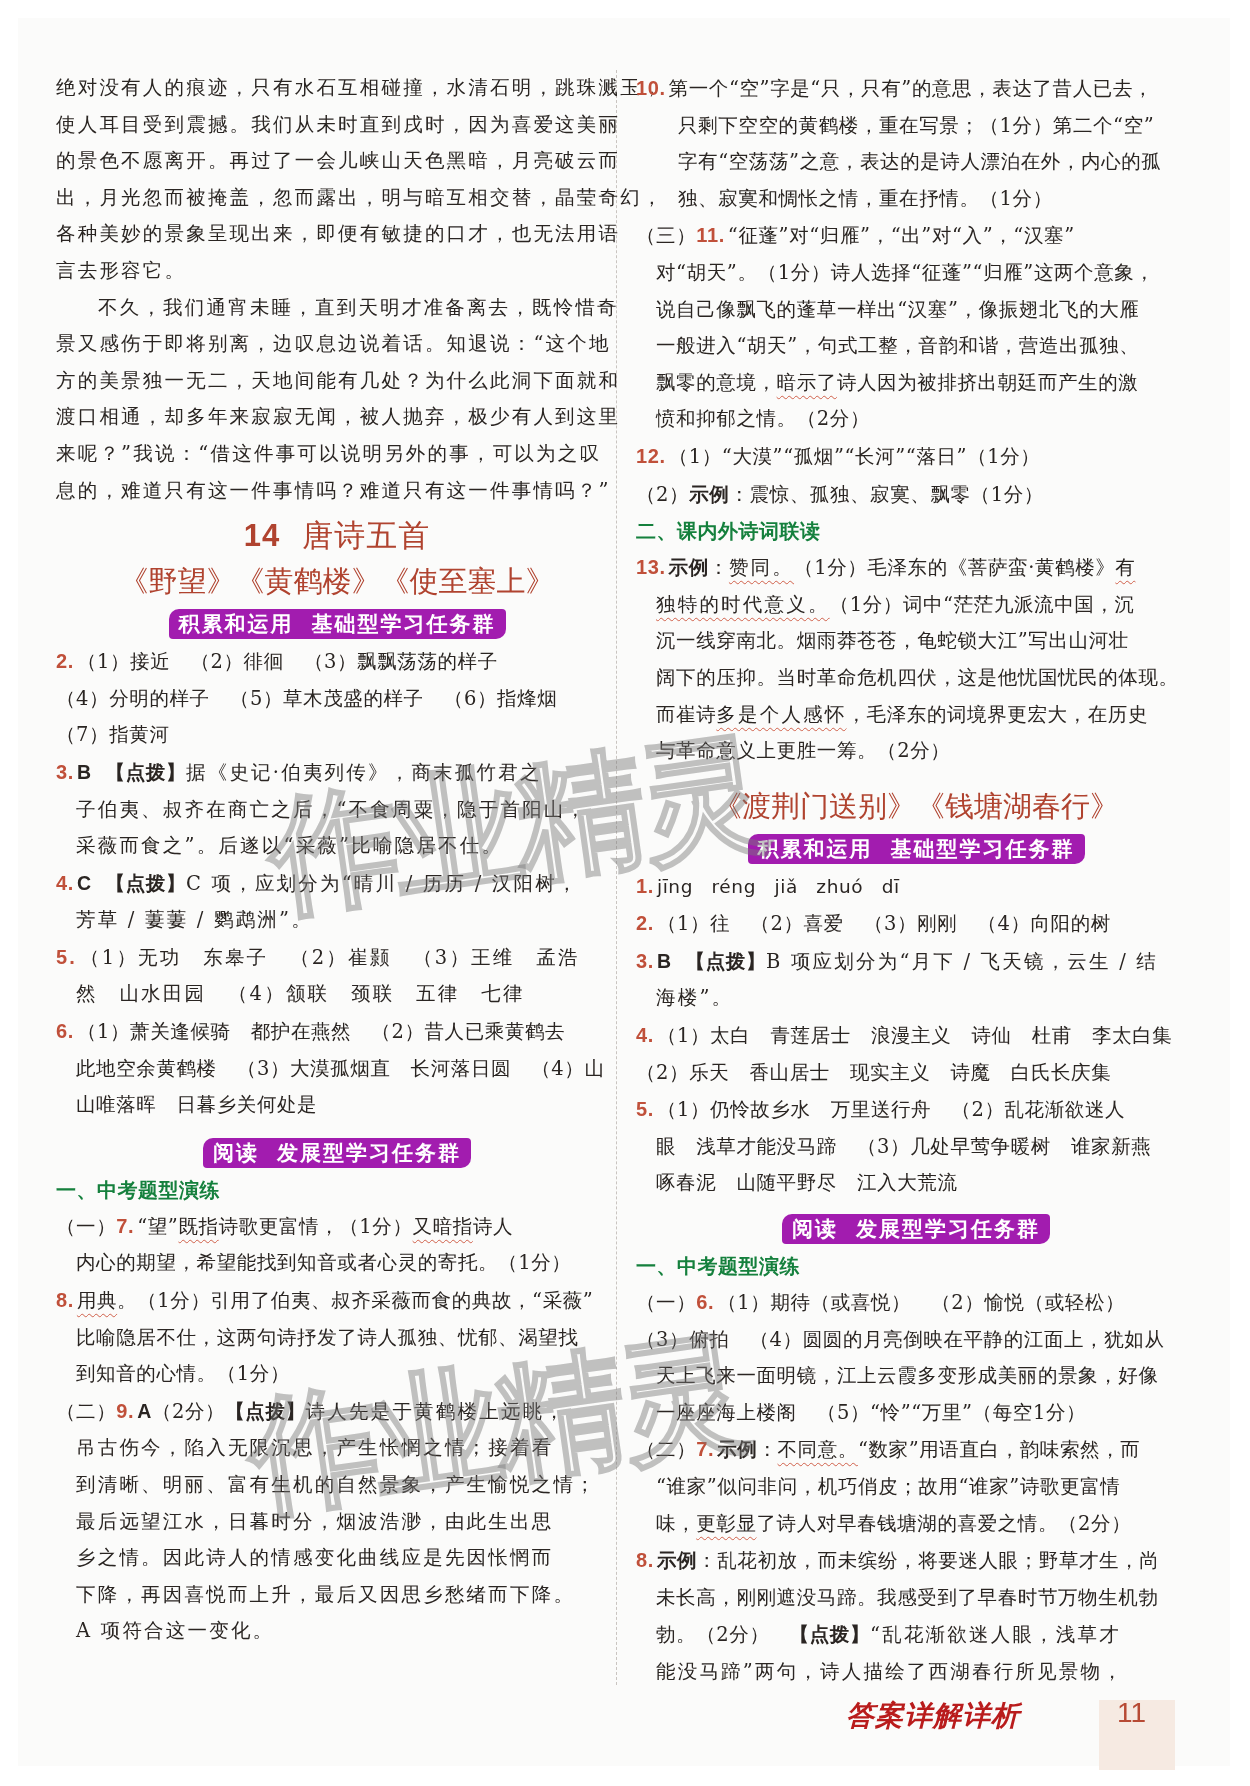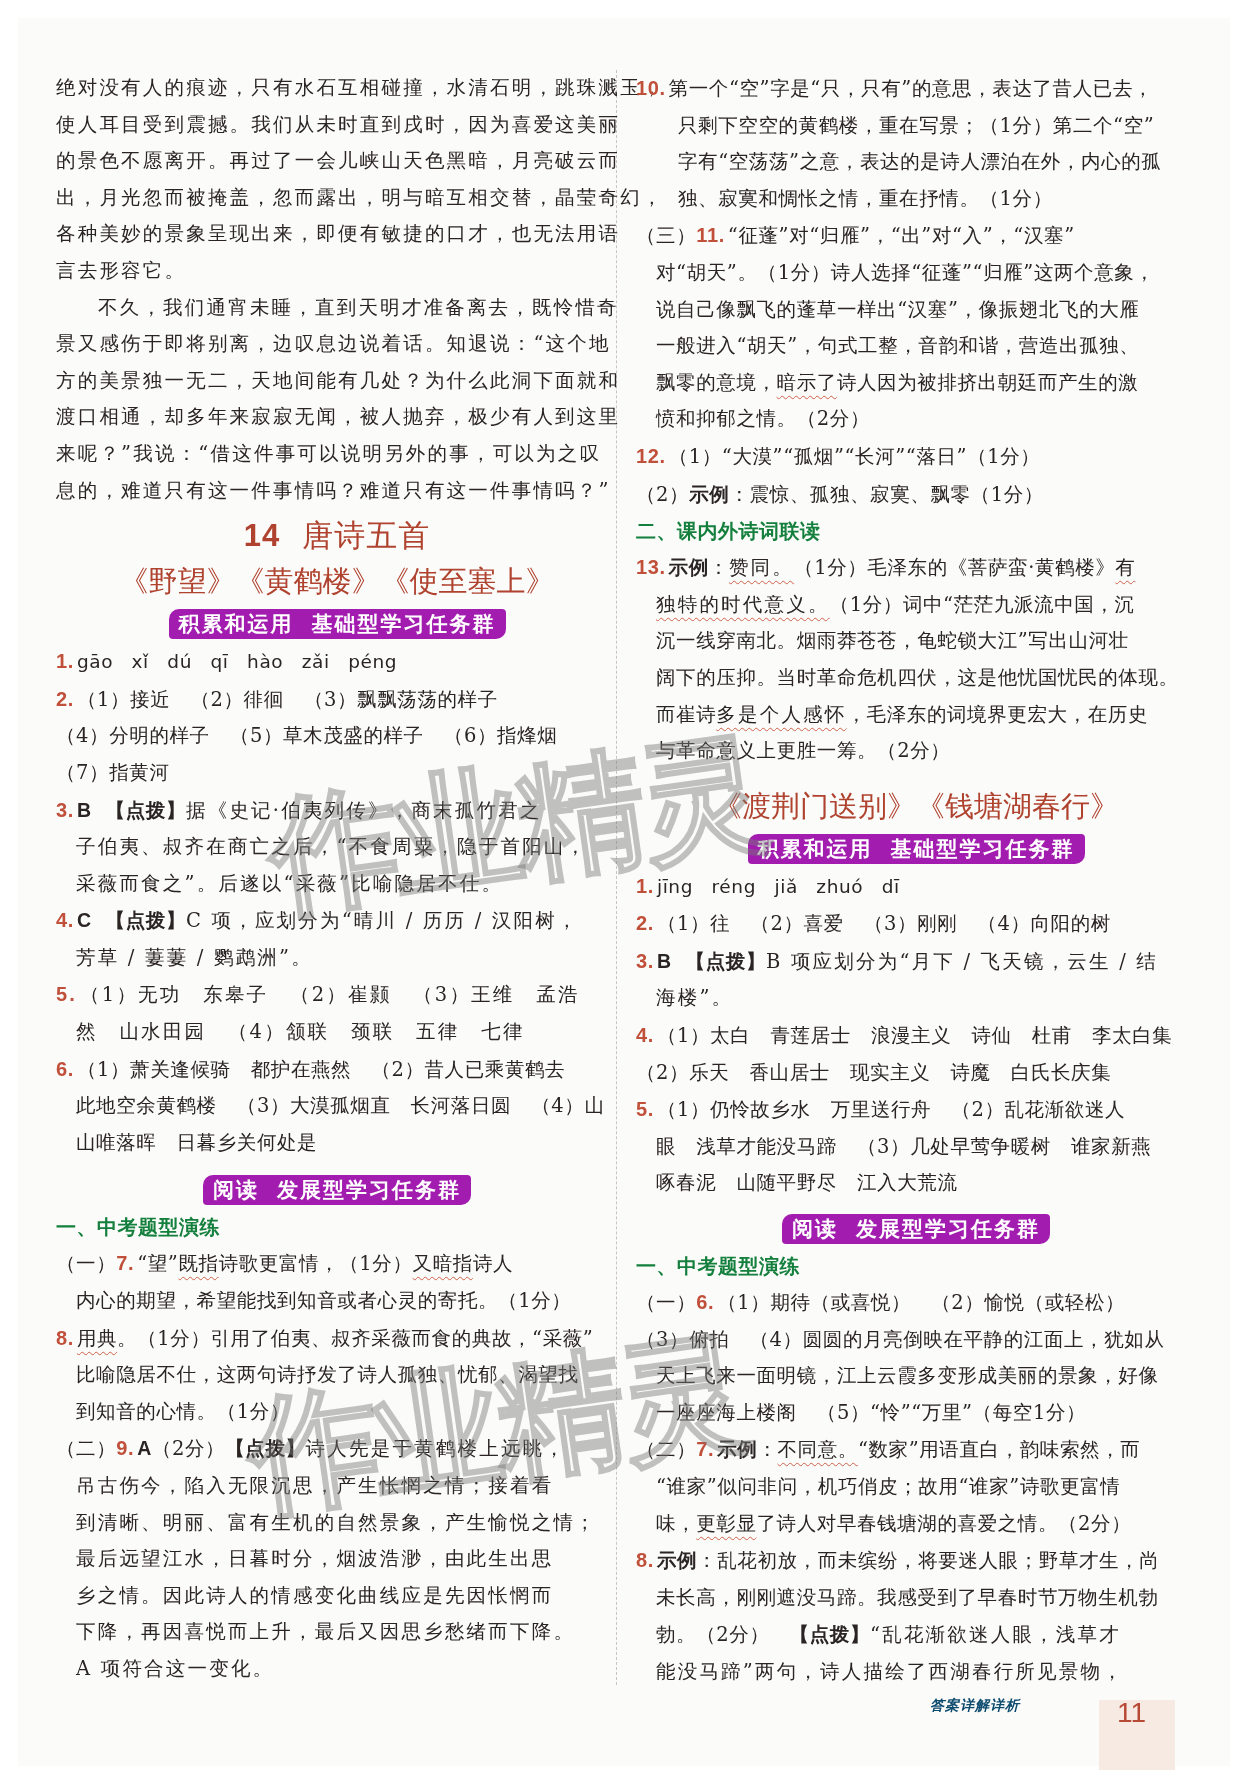--- a/index.html
+++ b/index.html
@@ -19,21 +19,21 @@
   .bold { font-weight: bold; font-family: "Liberation Sans", sans-serif; }
   .wavy { text-decoration: underline wavy #d0604a; text-underline-offset: 6px; text-decoration-thickness: 1px; }
   .lesson-title { text-align: center; color: #b0432f; font-family: "Liberation Sans", sans-serif; font-size: 31px; line-height: 46px; letter-spacing: 1px; margin-top: 4px; }
   .lesson-title .lnum { font-weight: bold; margin-right: 22px; }
   .poem-titles { text-align: center; color: #b0432f; font-family: "Liberation Sans", sans-serif; font-size: 29px; line-height: 44px; }
   .banner-wrap { text-align: center; margin: 6px 0 4px; }
   .banner { display: inline-block; background: #a21caf; color: #fff; font-family: "Liberation Sans", sans-serif; font-weight: bold; font-size: 21px; line-height: 30px; padding: 0 10px; border-radius: 10px 4px 10px 4px; letter-spacing: 2px; }
   .banner .gap { display: inline-block; width: 18px; }
   .sub-head { color: #15803d; font-family: "Liberation Sans", sans-serif; font-weight: bold; font-size: 20px; line-height: 36px; letter-spacing: 0.5px; }
   .pinyin { font-family: "DejaVu Sans", sans-serif; font-size: 18.5px; word-spacing: 12px; }
-  .footer { position: absolute; right: 230px; top: 1697px; color: #0c4a6e; font-family: "Liberation Sans", sans-serif; font-weight: bold; font-style: italic; font-size: 14px; letter-spacing: 1px; }
+  .footer { position: absolute; right: 230px; top: 1697px; color: #b91c1c; font-family: "Liberation Sans", sans-serif; font-weight: bold; font-style: italic; font-size: 28px; letter-spacing: 1px; }
   .page-num-box { position: absolute; left: 1099px; top: 1700px; width: 76px; height: 70px; background: #f6eae2; }
   .page-num { position: absolute; left: 1117px; top: 1697px; color: #b74a34; font-family: "Liberation Sans", sans-serif; font-size: 28px; font-weight: normal; }
   .watermark { position: absolute; font-family: "Liberation Sans", sans-serif; font-weight: bold; font-size: 130px; color: transparent; -webkit-text-stroke: 2px rgba(120,120,120,0.45); letter-spacing: -6px; transform: rotate(-8deg); pointer-events: none; }
 </style>
 </head>
 <body>
 
 <div class="page">
 
   <div class="divider"></div>
@@ -60,23 +60,20 @@
       <span class="lnum">14</span><span>唐诗五首</span>
     </div>
     <div class="poem-titles">《野望》《黄鹤楼》《使至塞上》</div>
 
     <div class="banner-wrap">
       <span class="banner">
         <span>积累和运用</span><span class="gap"></span><span>基础型学习任务群</span>
       </span>
     </div>
 
-    <div class="line">
-      <span class="num">1.</span><span class="pinyin">gāo  xǐ  dú  qī  hào  zǎi  péng</span>
-    </div>
     <div>
       <div class="line"><span class="num">2.</span><span>（1）接近　（2）徘徊　（3）飘飘荡荡的样子</span></div>
       <div class="line">（4）分明的样子　（5）草木茂盛的样子　（6）指烽烟</div>
       <div class="line">（7）指黄河</div>
     </div>
     <div>
       <div class="line"><span class="num">3.</span><span class="ans-letter">B</span><span class="bold">【点拨】</span><span class="kai">据《史记·伯夷列传》，商末孤竹君之</span></div>
       <div class="line kai indent1">子伯夷、叔齐在商亡之后，“不食周粟，隐于首阳山，</div>
       <div class="line kai indent1">采薇而食之”。后遂以“采薇”比喻隐居不仕。</div>
     </div>

